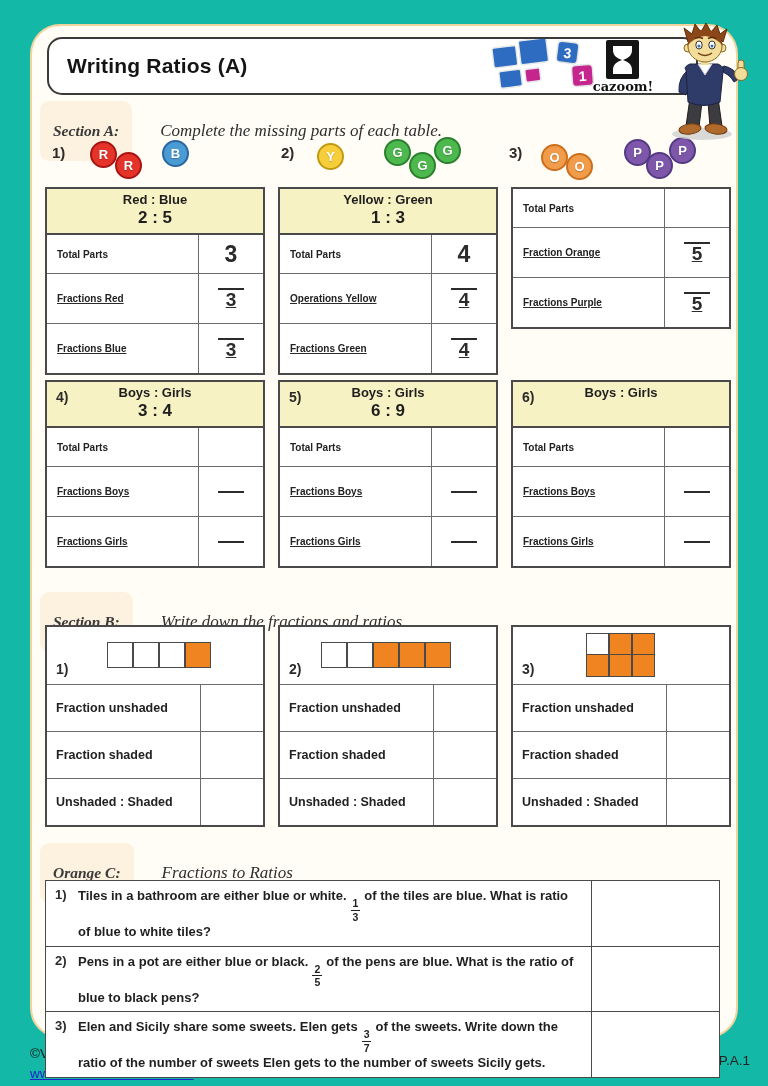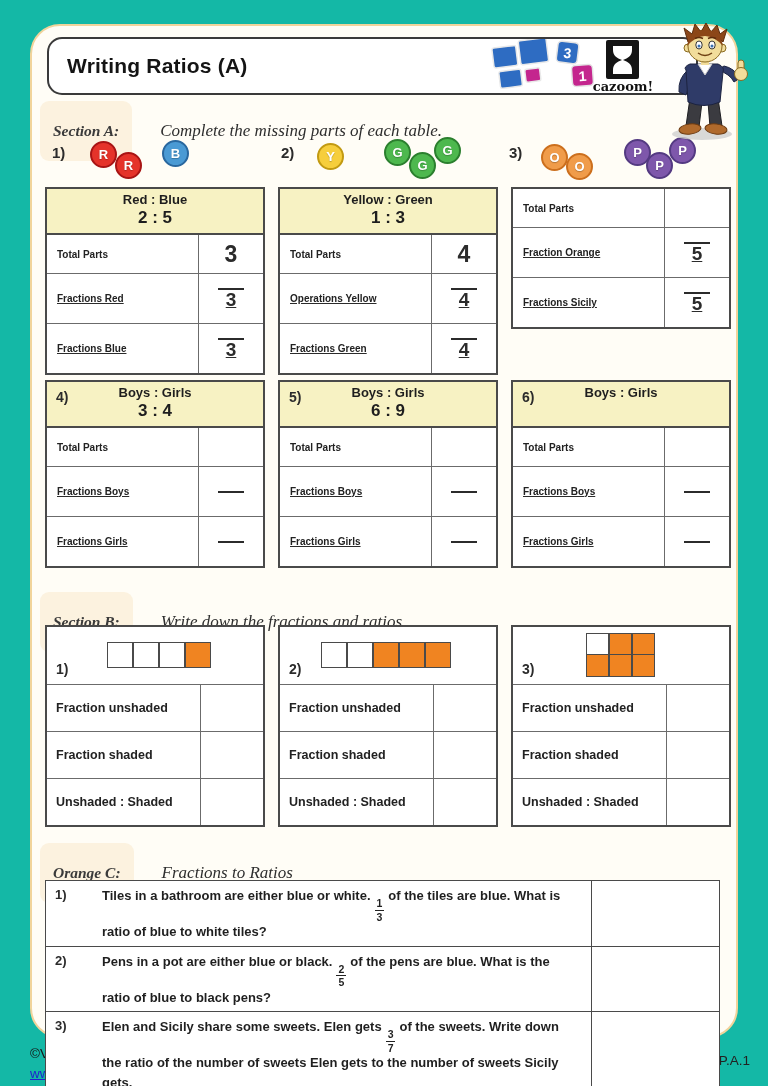--- a/index.html
+++ b/index.html
@@ -57,21 +57,21 @@
   .sq.shaded{background:#f08421;}
   .brow{display:flex;height:47px;box-sizing:border-box;border-top:1px solid #6b6b6b;}
   .blabel{flex:1;display:flex;align-items:center;padding-left:9px;font-size:12.5px;font-weight:bold;color:#222;}
   .bval{width:62px;border-left:1px solid #6b6b6b;}
   
   .ctable{position:absolute;left:45px;top:880px;width:675px;box-sizing:border-box;
         border:1.5px solid #4a4a4a;background:#fff;z-index:2;}
   .crow{display:flex;min-height:46px;box-sizing:border-box;}
   .crow + .crow{border-top:1.5px solid #4a4a4a;}
   .cnum{width:30px;box-sizing:border-box;padding:6px 0 0 9px;font-size:13px;font-weight:bold;}
-  .ctext{flex:1;padding:5px 10px 4px 2px;font-size:13px;font-weight:bold;line-height:1.5;color:#1f1f1f;margin-left:24px;}
+  .ctext{flex:1;padding:5px 10px 4px 2px;font-size:13px;font-weight:bold;line-height:1.5;color:#1f1f1f;}
   .cans{width:127px;border-left:1.5px solid #4a4a4a;}
   .sfrac{display:inline-flex;flex-direction:column;align-items:center;vertical-align:-7px;
         margin:0 4px;line-height:1;}
   .sfrac .sn{font-size:10.5px;font-weight:bold;border-bottom:1.5px solid #222;padding:0 2px 1px;}
   .sfrac .sd{font-size:10.5px;font-weight:bold;padding-top:1px;}
   
   .footer-left{position:absolute;left:30px;top:1044px;font-size:13.5px;line-height:1.5;color:#141414;}
   .footer-left a{color:#2121cd;text-decoration:underline;}
   .footer-center{position:absolute;left:0;right:0;top:1053px;text-align:center;font-size:13.5px;color:#222;}
   .footer-right{position:absolute;right:18px;top:1053px;font-size:13.5px;color:#222;}
@@ -252,21 +252,21 @@
     <div class="trow tall">
       <div class="tlabel">Fraction Orange</div>
       <div class="tval">
           <span class="fracden">
             <span class="bar"></span>
             <span class="d">5</span>
           </span>
         </div>
     </div>
     <div class="trow tall">
-      <div class="tlabel">Fractions Sicily</div>
+      <div class="tlabel">Fractions Purple</div>
       <div class="tval">
           <span class="fracden">
             <span class="bar"></span>
             <span class="d">5</span>
           </span>
         </div>
     </div>
   </div>
 
   <div class="wtable" style="left:45px;top:380px;">

